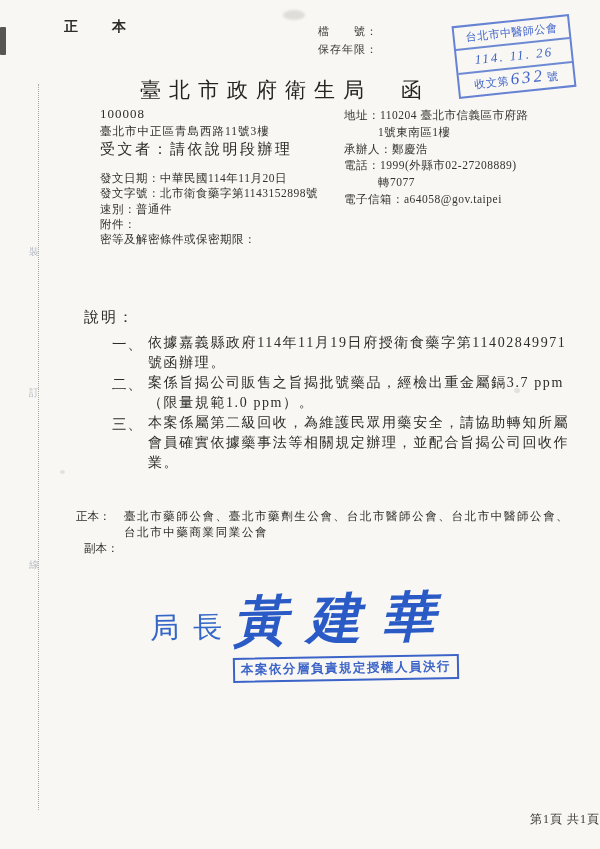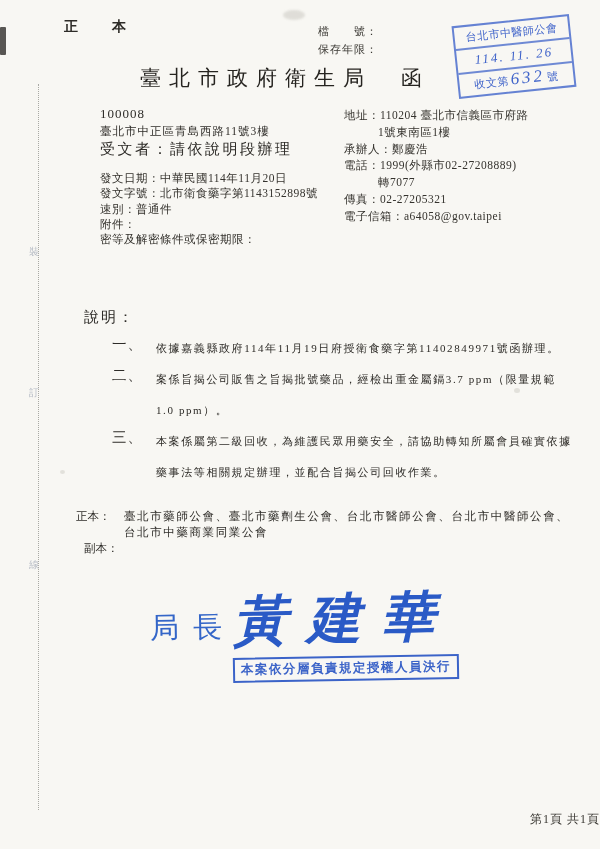--- a/index.html
+++ b/index.html
@@ -37,42 +37,42 @@
     transform:rotate(-6deg);
     text-align:center;
     background:rgba(255,255,255,.0);
   }
   .stamp .row{padding:3px 2px;}
   .stamp .row1{font-size:11px;letter-spacing:.5px;border-bottom:2px solid rgba(64,100,202,.75);}
   .stamp .row2{font-size:13px;font-style:italic;letter-spacing:2px;border-bottom:2px solid rgba(64,100,202,.75);}
   .stamp .row3{font-size:11px;letter-spacing:.5px;display:flex;align-items:baseline;justify-content:center;gap:2px;}
   .stamp .hand-num{font-size:17px;font-style:italic;letter-spacing:3px;line-height:14px;}
 
-  .title{position:absolute;left:0;right:30px;top:64px;margin:0;text-align:center;
+  .title{position:absolute;left:0;right:30px;top:64px;margin:12px;text-align:center;
     font-size:21px;font-weight:500;letter-spacing:8px;color:#262420;}
 
   .postal{position:absolute;left:100px;top:106px;font-size:13px;letter-spacing:1px;}
   .street{position:absolute;left:100px;top:124px;font-size:11.5px;letter-spacing:1px;}
   .recipient{position:absolute;left:100px;top:140px;font-size:15px;letter-spacing:2.5px;font-weight:500;}
 
   .meta-left{position:absolute;left:100px;top:171px;font-size:11.5px;letter-spacing:.5px;line-height:15.3px;color:#34322d;}
 
   .agency{position:absolute;left:344px;top:107px;font-size:11.5px;letter-spacing:.5px;line-height:16.8px;color:#34322d;}
   .agency .indent{padding-left:34px;}
 
   .subject{position:absolute;left:84px;top:261px;width:480px;display:flex;}
   .subject .lbl{width:58px;flex:none;font-size:15px;letter-spacing:2px;line-height:23px;}
   .subject .txt{width:452px;font-size:14.5px;letter-spacing:1.2px;line-height:23px;}
 
   .explain-label{position:absolute;left:84px;top:308px;font-size:15px;letter-spacing:2px;}
 
   .items{position:absolute;left:112px;top:333px;width:462px;}
   .item{display:flex;}
   .item .no{width:36px;flex:none;font-size:14.5px;letter-spacing:1px;line-height:23px;}
-  .item .txt{flex:1;font-size:11px;letter-spacing:1.6px;line-height:31px;margin-left:8px;}
+  .item .txt{flex:1;font-size:14px;letter-spacing:1.6px;line-height:20px;}
 
   .dist{position:absolute;left:76px;top:509px;width:494px;display:flex;gap:8px;}
   .dist .lbl{width:40px;flex:none;font-size:11.5px;line-height:15.8px;}
   .dist .txt{flex:1;font-size:11.5px;letter-spacing:1.6px;line-height:15.8px;}
   .copy-label{position:absolute;left:84px;top:541px;font-size:11.5px;}
 
   
   .sig-title{position:absolute;left:150px;top:608px;font-size:29px;letter-spacing:14px;color:#3466c8;font-weight:500;transform:rotate(-1deg);}
   .sig-name{position:absolute;left:233px;top:583px;font-size:54px;font-weight:bold;font-style:italic;
     letter-spacing:20px;color:#2a5ac6;transform:rotate(-1.5deg);white-space:nowrap;}
@@ -126,21 +126,20 @@
     <div>附件：</div>
     <div>密等及解密條件或保密期限：</div>
   </div>
 
   <div class="agency">
     <div>地址：110204 臺北市信義區市府路</div>
     <div class="indent">1號東南區1樓</div>
     <div>承辦人：鄭慶浩</div>
     <div>電話：1999(外縣市02-27208889)</div>
     <div class="indent">轉7077</div>
-    <div>傳真：02-27205321</div>
     <div>電子信箱：a64058@gov.taipei</div>
   </div>
 
   <div class="subject">
   </div>
 
   <div class="explain-label">說明：</div>
 
   <div class="items">
     <div class="item">

